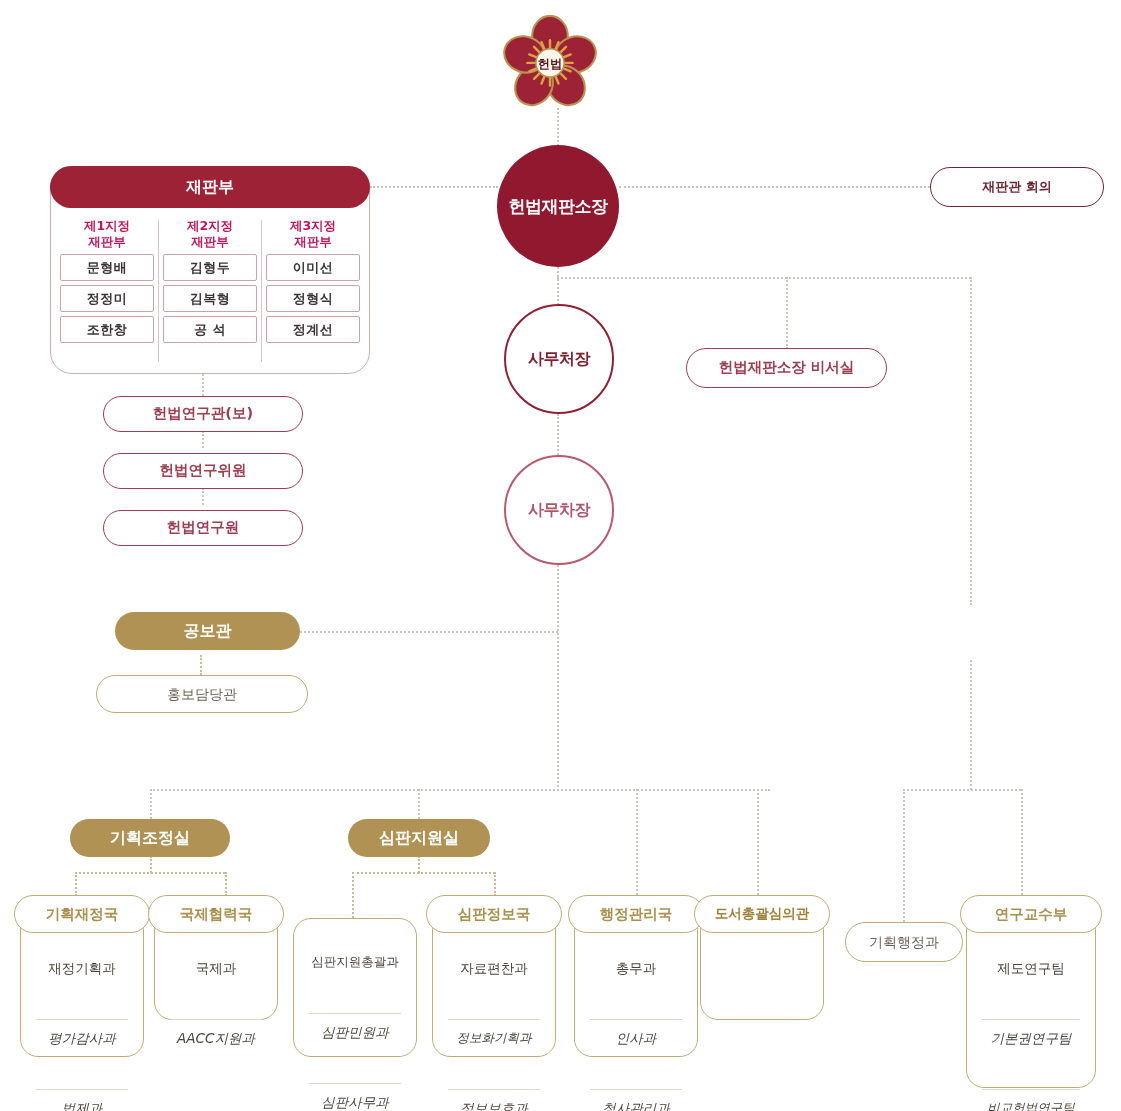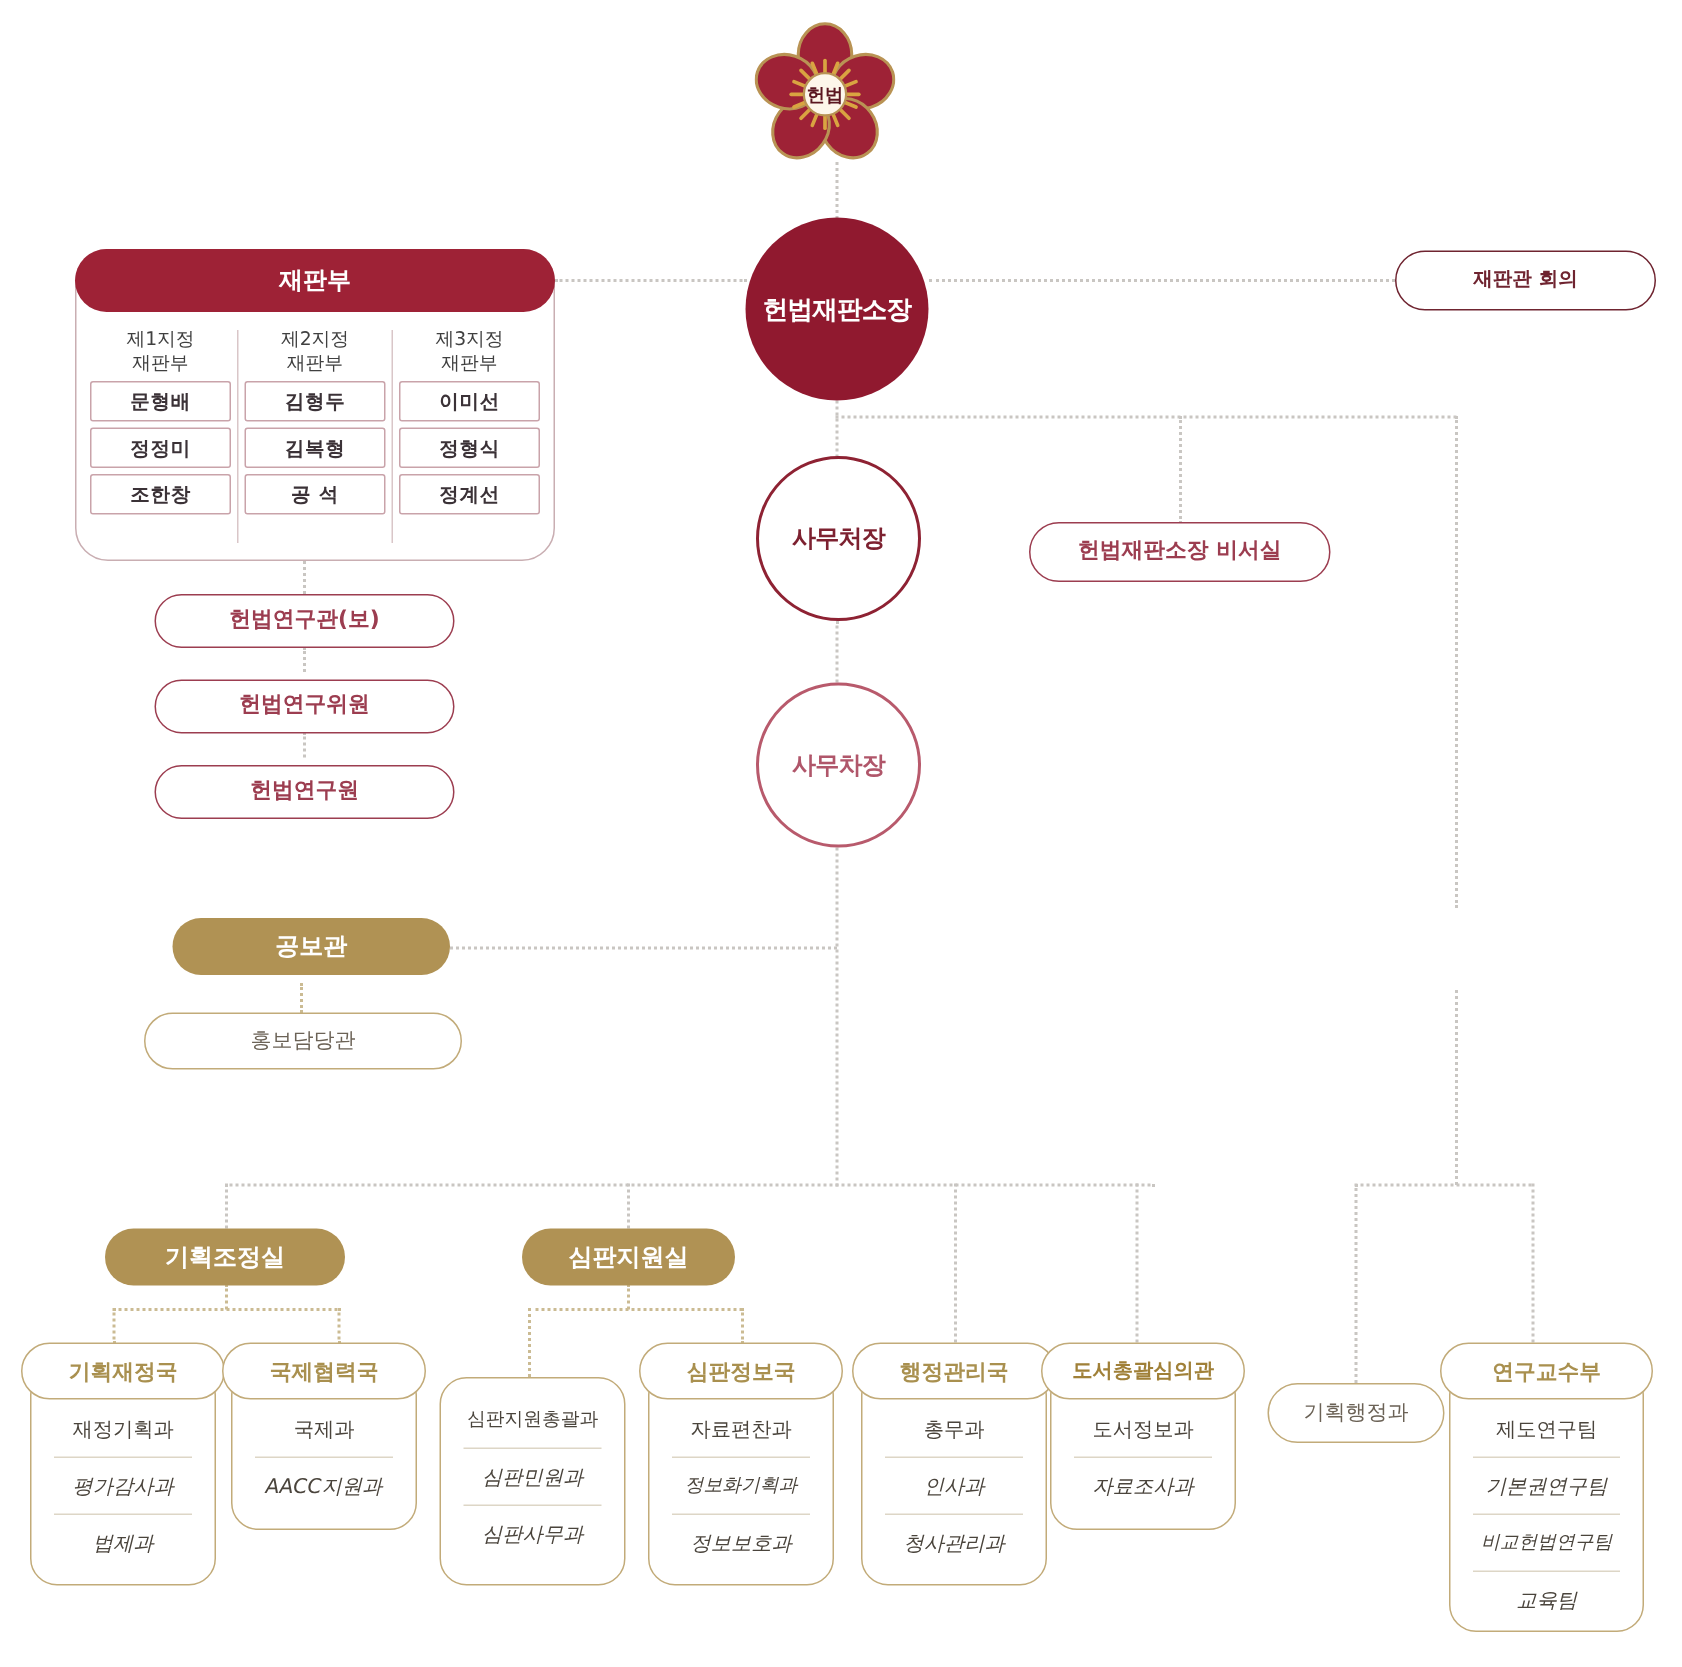--- a/index.html
+++ b/index.html
@@ -91,21 +91,21 @@
   }
   .panel-col{
     width:94px;display:flex;flex-direction:column;align-items:center;
     position:relative;
   }
   .panel-col + .panel-col::before{
     content:"";position:absolute;left:-5px;top:2px;bottom:2px;
     border-left:1px solid #d9c6c8;
   }
   .panel-col-title{
-    font-size:12.5px;font-weight:normal;color:#404040;text-align:center;
+    font-size:12.5px;font-weight:bold;color:#be185d;text-align:center;
     line-height:1.25;margin-bottom:5px;white-space:pre-line;
   }
   .judge{
     width:92px;height:25px;margin-bottom:4px;
     border:1px solid #c9a3aa;border-radius:2px;background:#fff;
     display:flex;align-items:center;justify-content:center;
     font-size:13px;font-weight:bold;color:#3b3237;letter-spacing:0.5px;
   }
 
   
@@ -120,21 +120,21 @@
   }
   .card-items{
     position:absolute;left:0;right:0;
     display:flex;flex-direction:column;align-items:stretch;
   }
   .card-item{
     height:37px;display:flex;align-items:center;justify-content:center;
     font-size:13.5px;color:#4a443c;
   }
   .card-item + .card-item{border-top:1px solid #ddd6c6;font-style:italic;}
-  .card-items .card-item{margin:0 16px;}
+  .card-items .card-item{margin:16px 16px;}
 </style>
 </head>
 <body>
 
 <div id="chart">
 
   <div class="ln ln-v abs" style="left:557px;top:108px;height:38px;"></div>
 
   <div class="ln ln-h abs" style="left:370px;top:186px;width:128px;"></div>
 
@@ -294,24 +294,20 @@
   <div class="abs card" style="left:574px;top:912px;width:124px;height:145px;"></div>
   <div class="abs card-head" style="left:568px;top:895px;width:136px;">행정관리국</div>
   <div class="abs card-items" style="left:574px;top:934px;width:124px;">
     <div class="card-item">총무과</div>
     <div class="card-item">인사과</div>
     <div class="card-item">청사관리과</div>
   </div>
 
   <div class="abs card" style="left:700px;top:912px;width:124px;height:108px;"></div>
   <div class="abs card-head" style="left:694px;top:895px;width:136px;font-size:13.5px;color:#a08038;">도서총괄심의관</div>
-  <div class="abs card-items" style="left:700px;top:934px;width:124px;">
-    <div class="card-item">도서정보과</div>
-    <div class="card-item">자료조사과</div>
-  </div>
 
   <div class="abs pill pill-outline-gold" style="left:845px;top:922px;width:118px;height:40px;">기획행정과</div>
 
   <div class="abs card" style="left:966px;top:912px;width:130px;height:176px;"></div>
   <div class="abs card-head" style="left:960px;top:895px;width:142px;">연구교수부</div>
   <div class="abs card-items" style="left:966px;top:934px;width:130px;">
     <div class="card-item">제도연구팀</div>
     <div class="card-item">기본권연구팀</div>
     <div class="card-item" style="font-size:12.5px;">비교헌법연구팀</div>
     <div class="card-item">교육팀</div>

